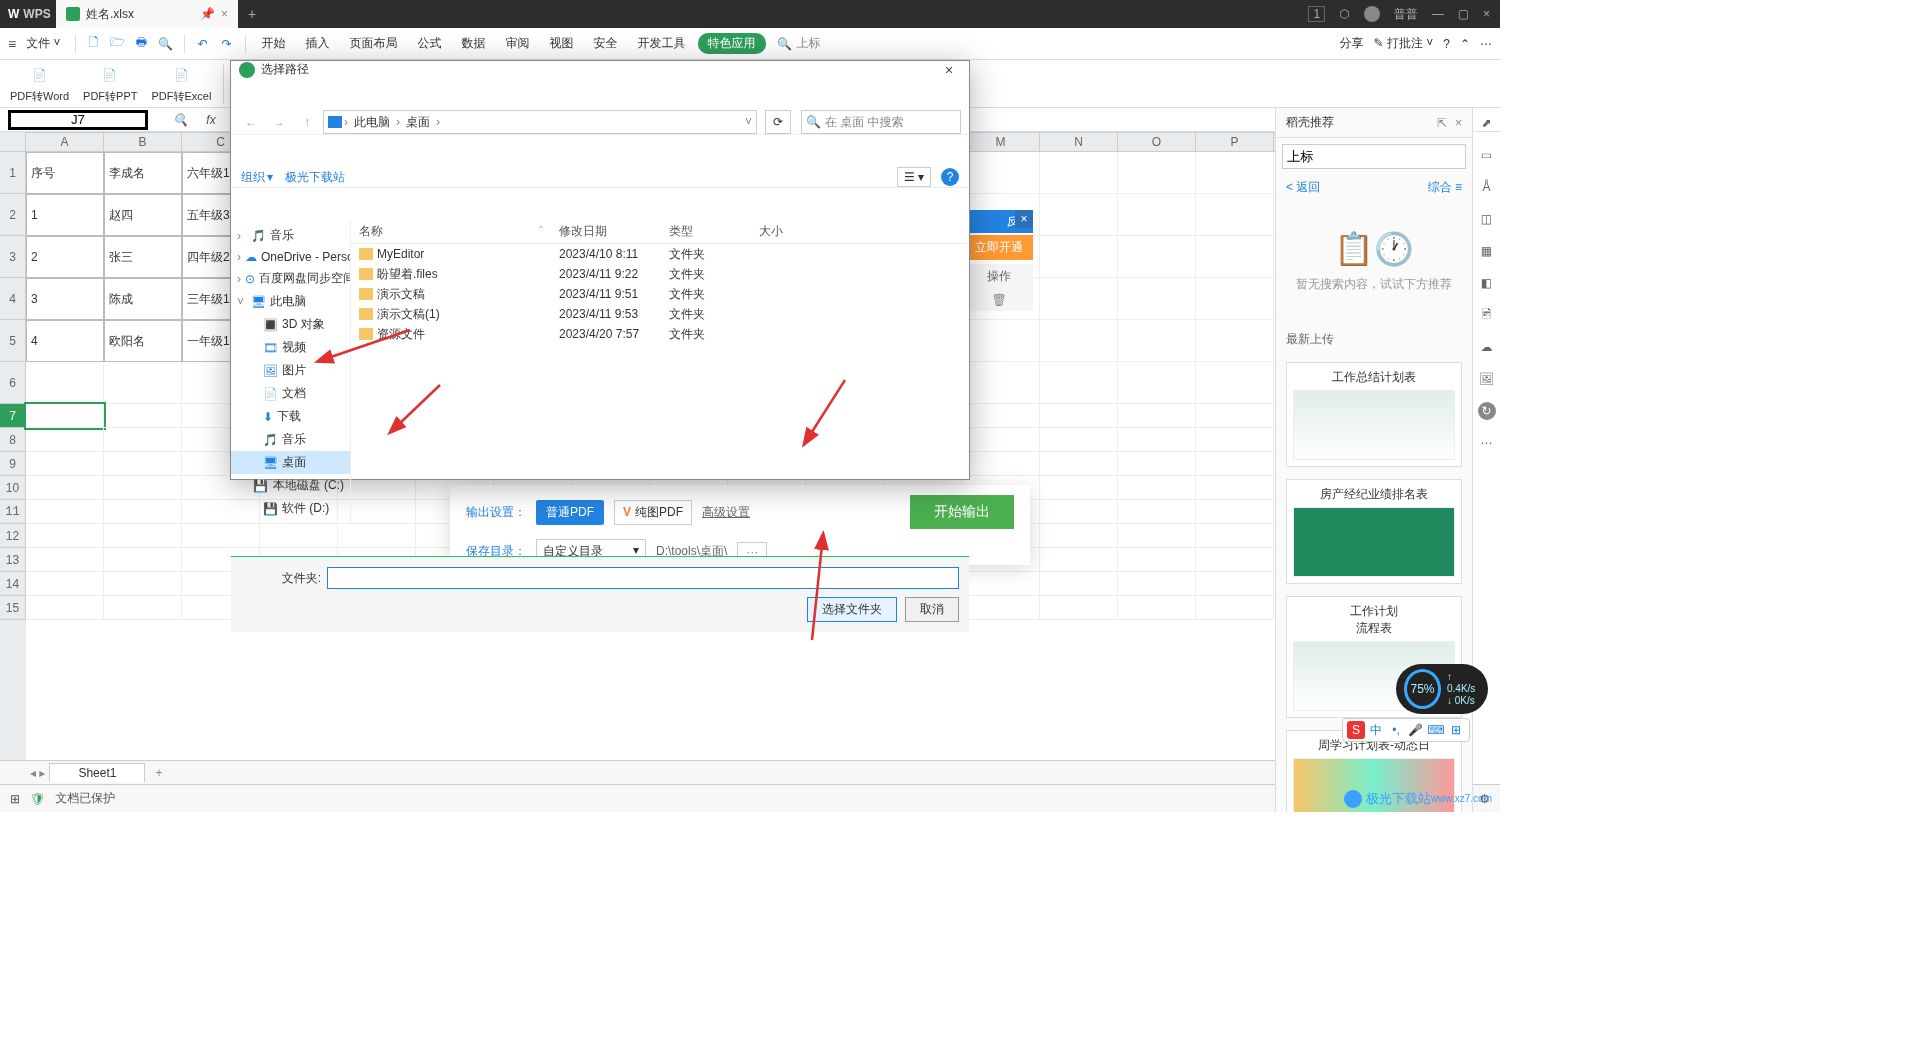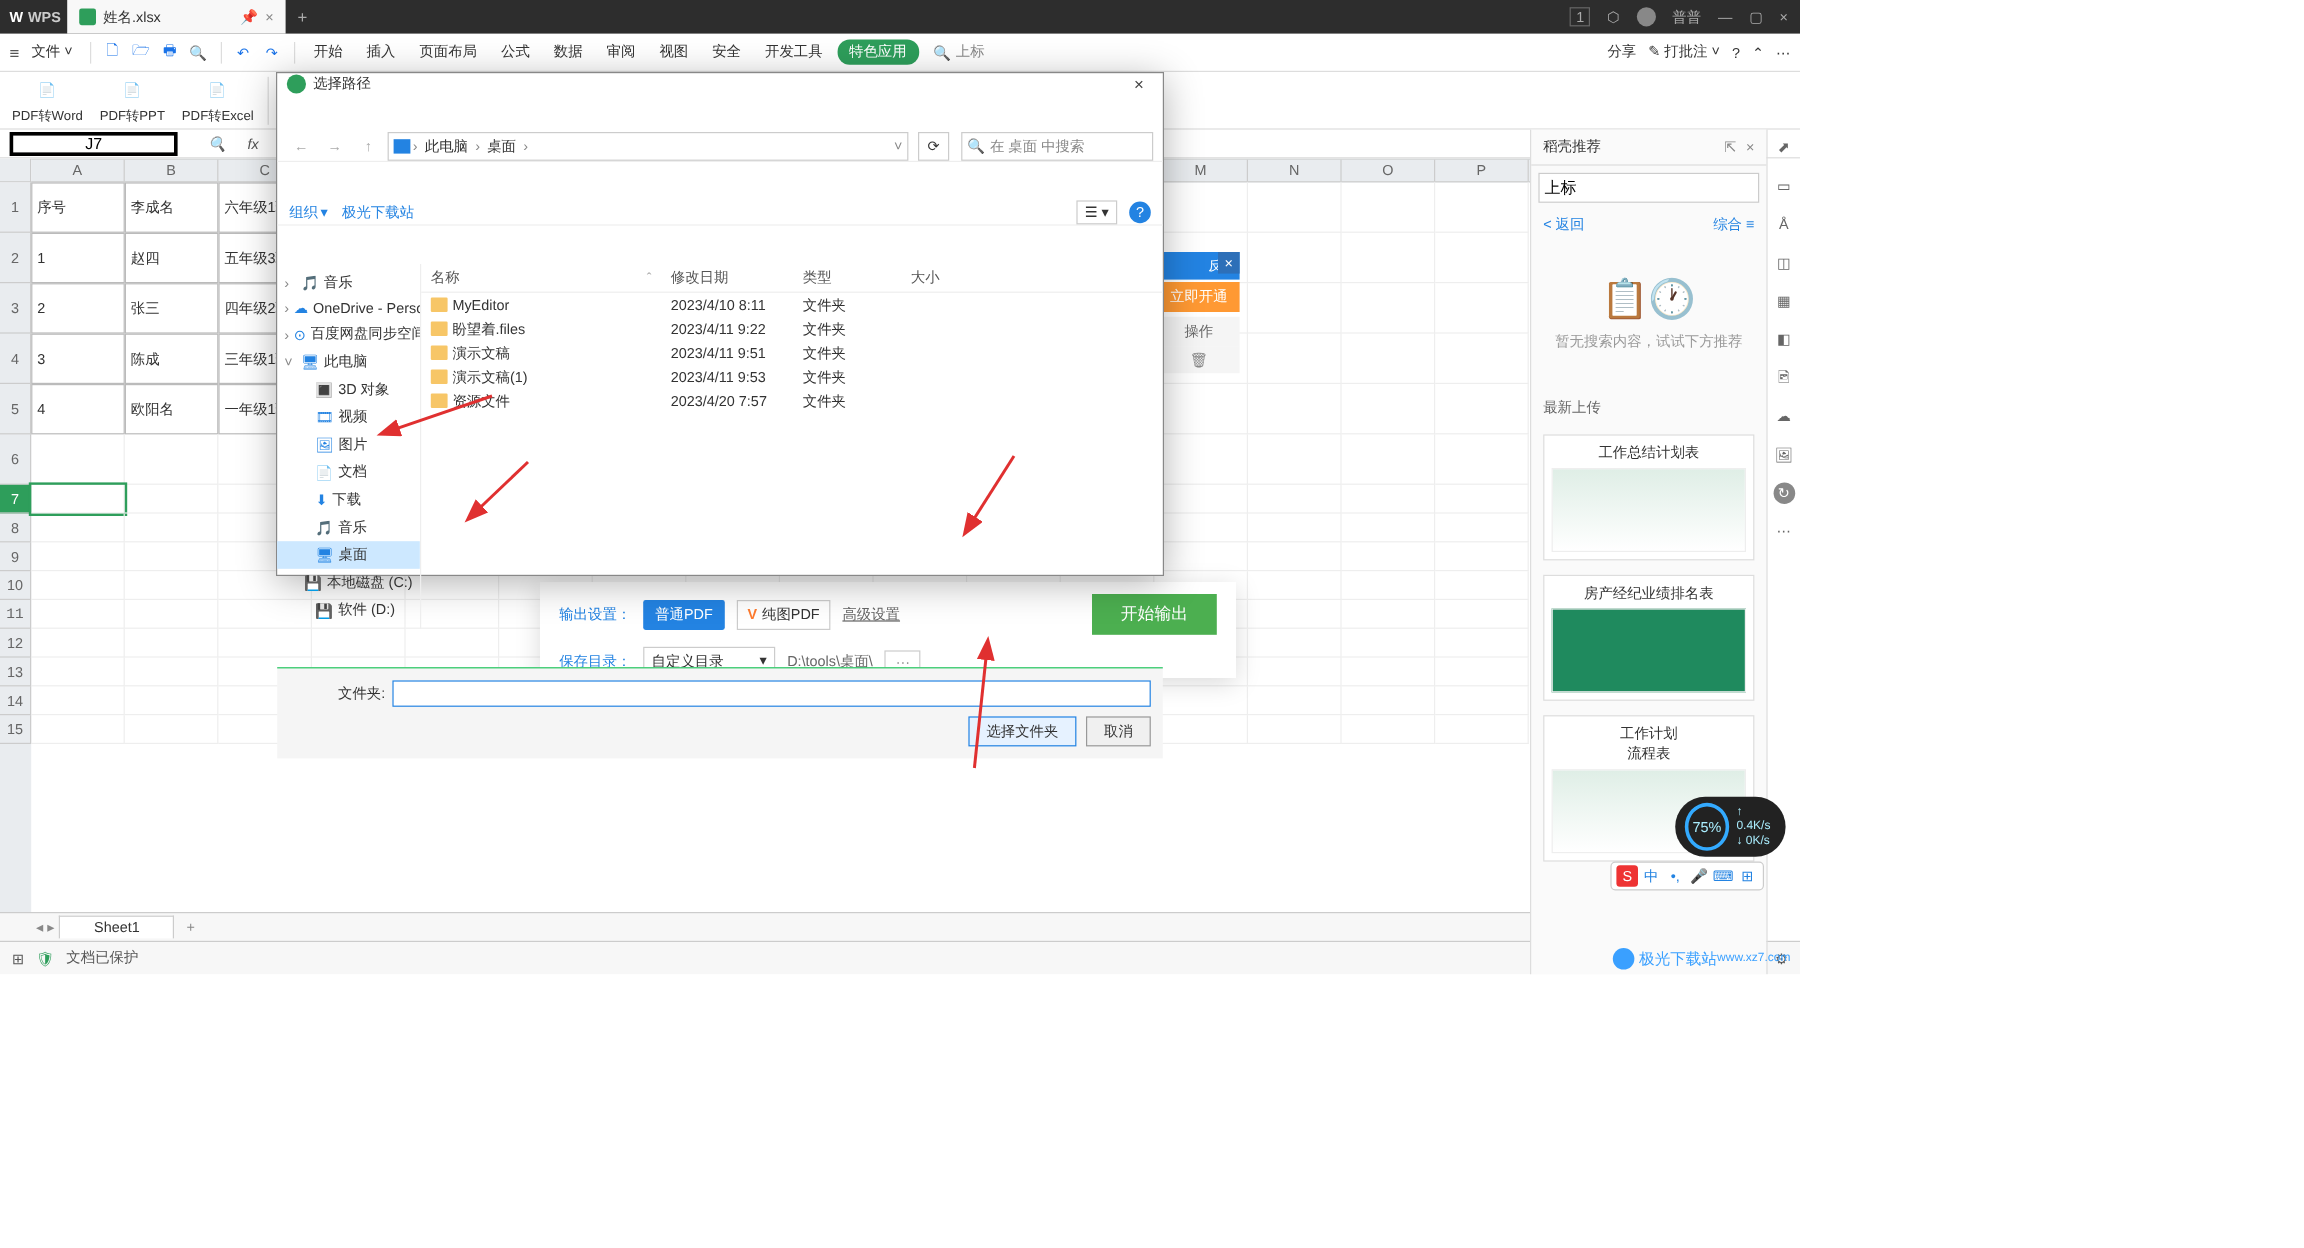--- a/index.html
+++ b/index.html
@@ -596,20 +596,24 @@
     </div>
   <div class="rp-card green">
       <div>房产经纪业绩排名表</div>
       <div class="thumb"></div>
     </div>
   <div class="rp-card">
       <div style="white-space:pre-line;">工作计划
 流程表</div>
       <div class="thumb"></div>
     </div>
+  <div class="rp-card">
+      <div>周学习计划表-动态日</div>
+      <div class="thumb" style="background:linear-gradient(90deg,#f7c667,#7ec,#f99);"></div>
+    </div>
 </div>
 
 <div class="iconstrip">
   <span class="ic">⬈</span>
   <span class="ic">▭</span>
   <span class="ic">Å</span>
   <span class="ic">◫</span>
   <span class="ic">▦</span>
   <span class="ic">◧</span>
   <span class="ic">🖻</span>

